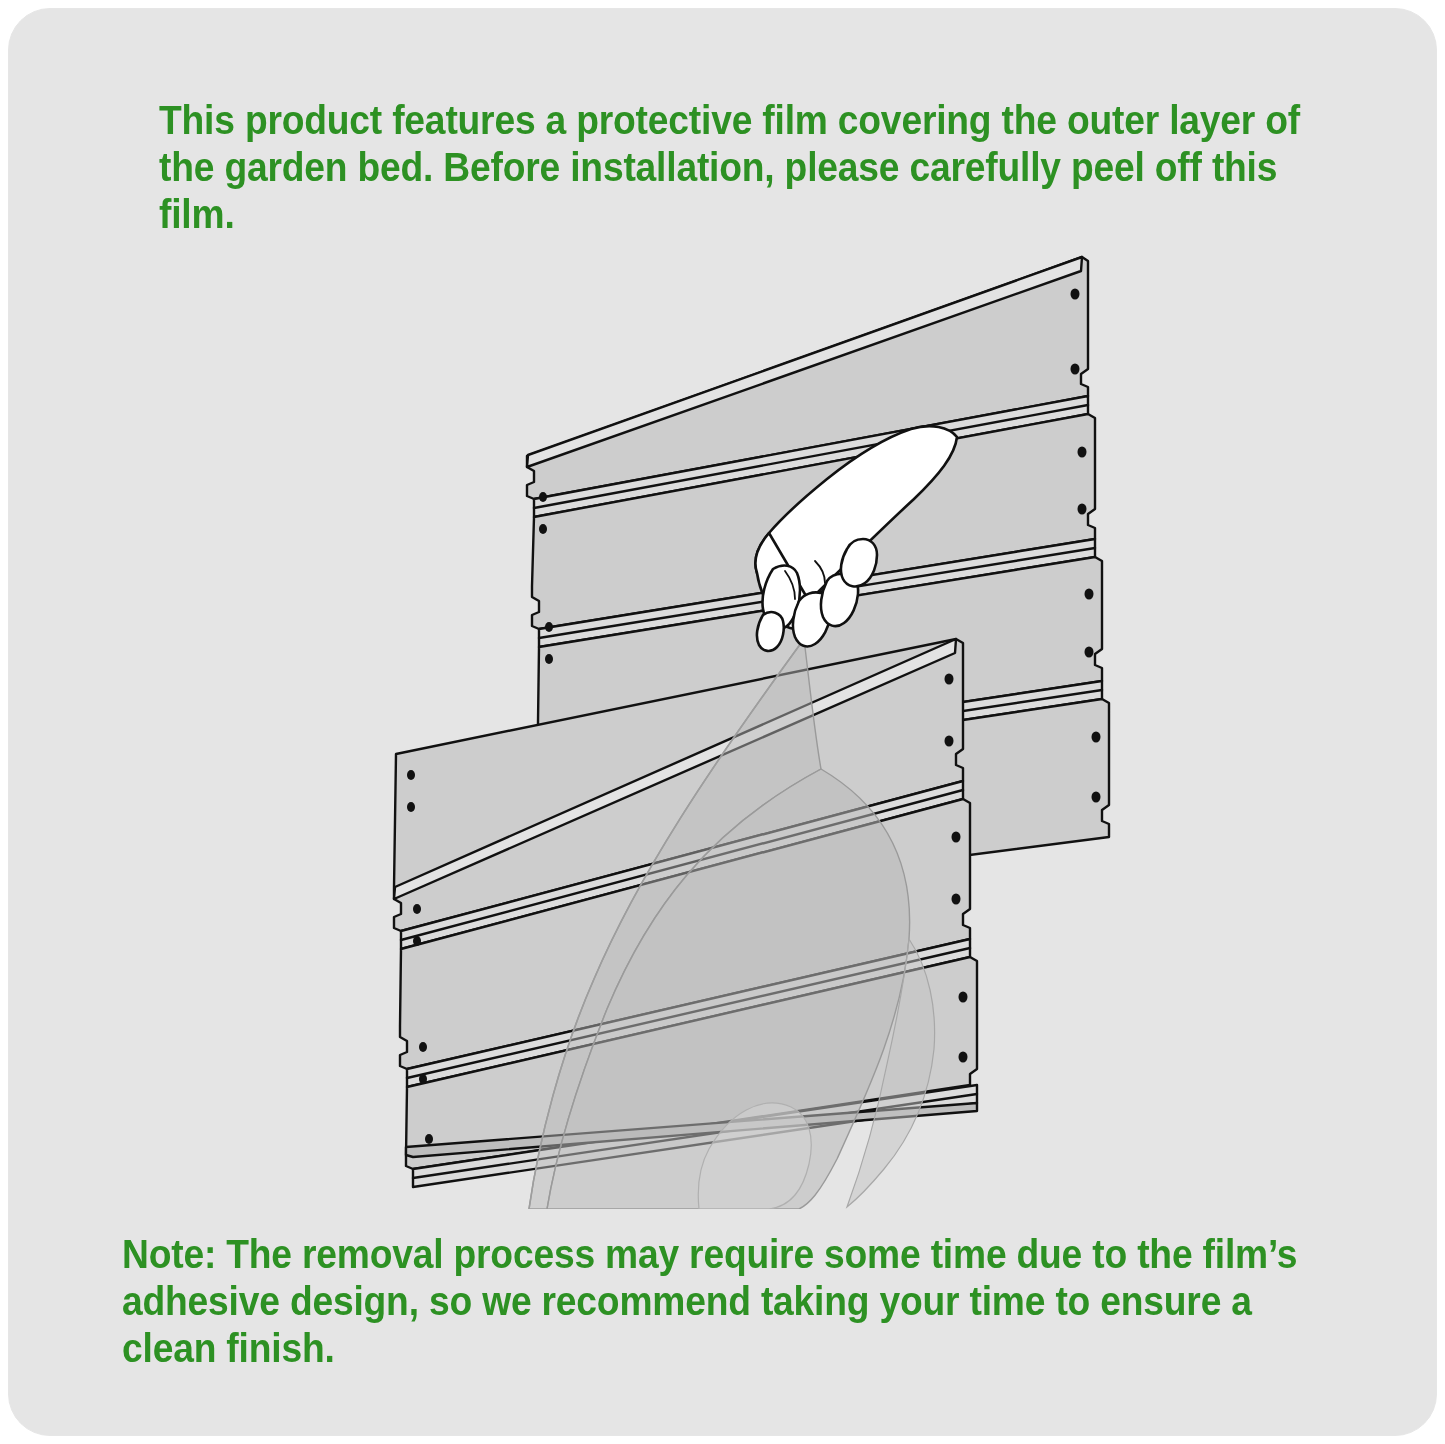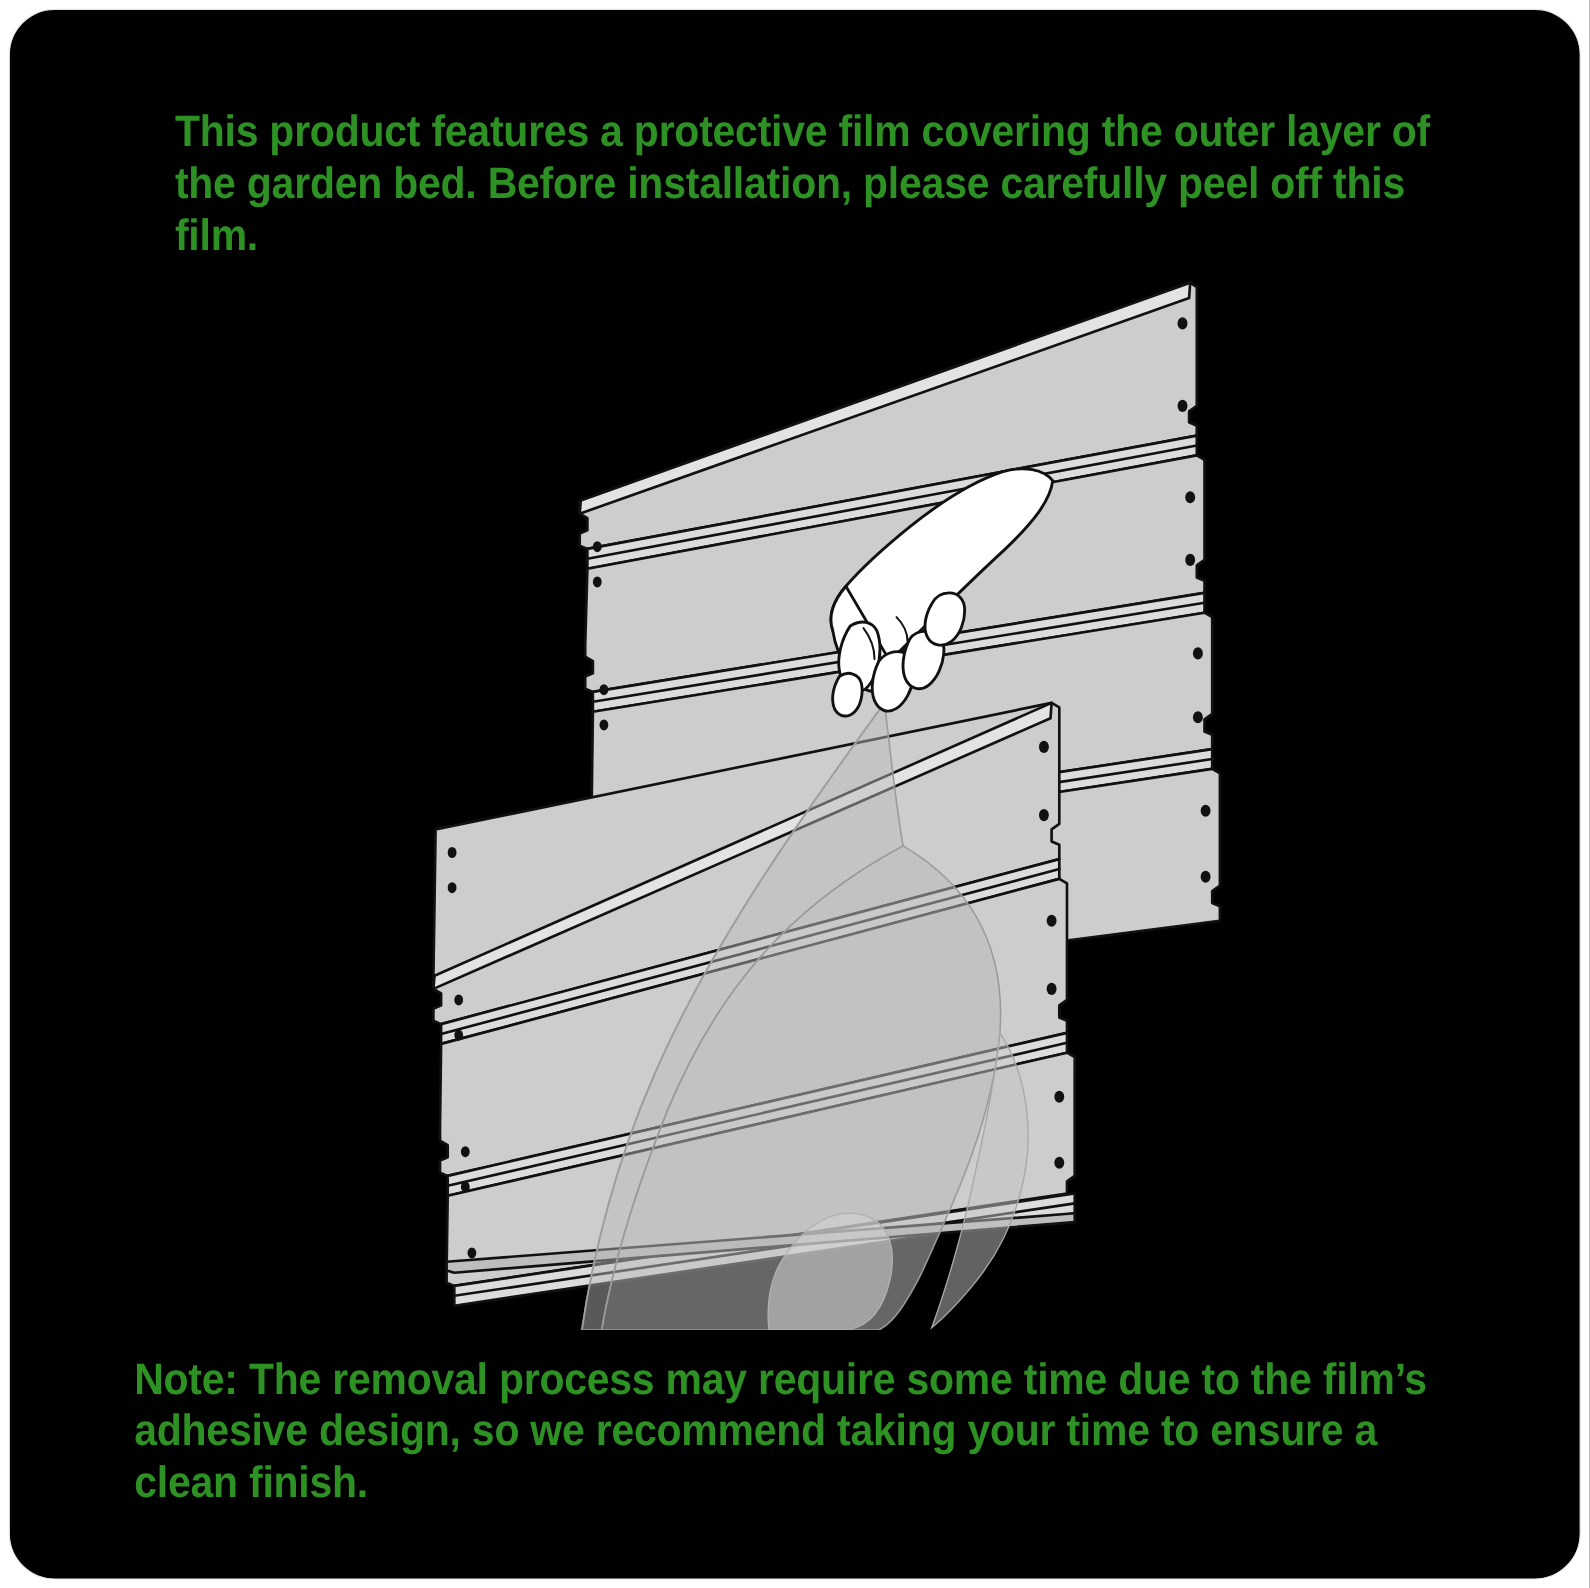--- a/index.html
+++ b/index.html
@@ -13,21 +13,21 @@
     font-family: "Liberation Sans", sans-serif;
     overflow: hidden;
   }
 
   #instruction-card {
     position: absolute;
     left: 8px;
     top: 8px;
     width: 1429px;
     height: 1428px;
-    background: #000000;
+    background: #e5e5e5;
     border: 1px solid #e6e6e6;
     border-radius: 42px;
     box-sizing: border-box;
     overflow: hidden;
   }
 
   .note-text {
     position: absolute;
     color: #2d9123;
     font-weight: bold;

